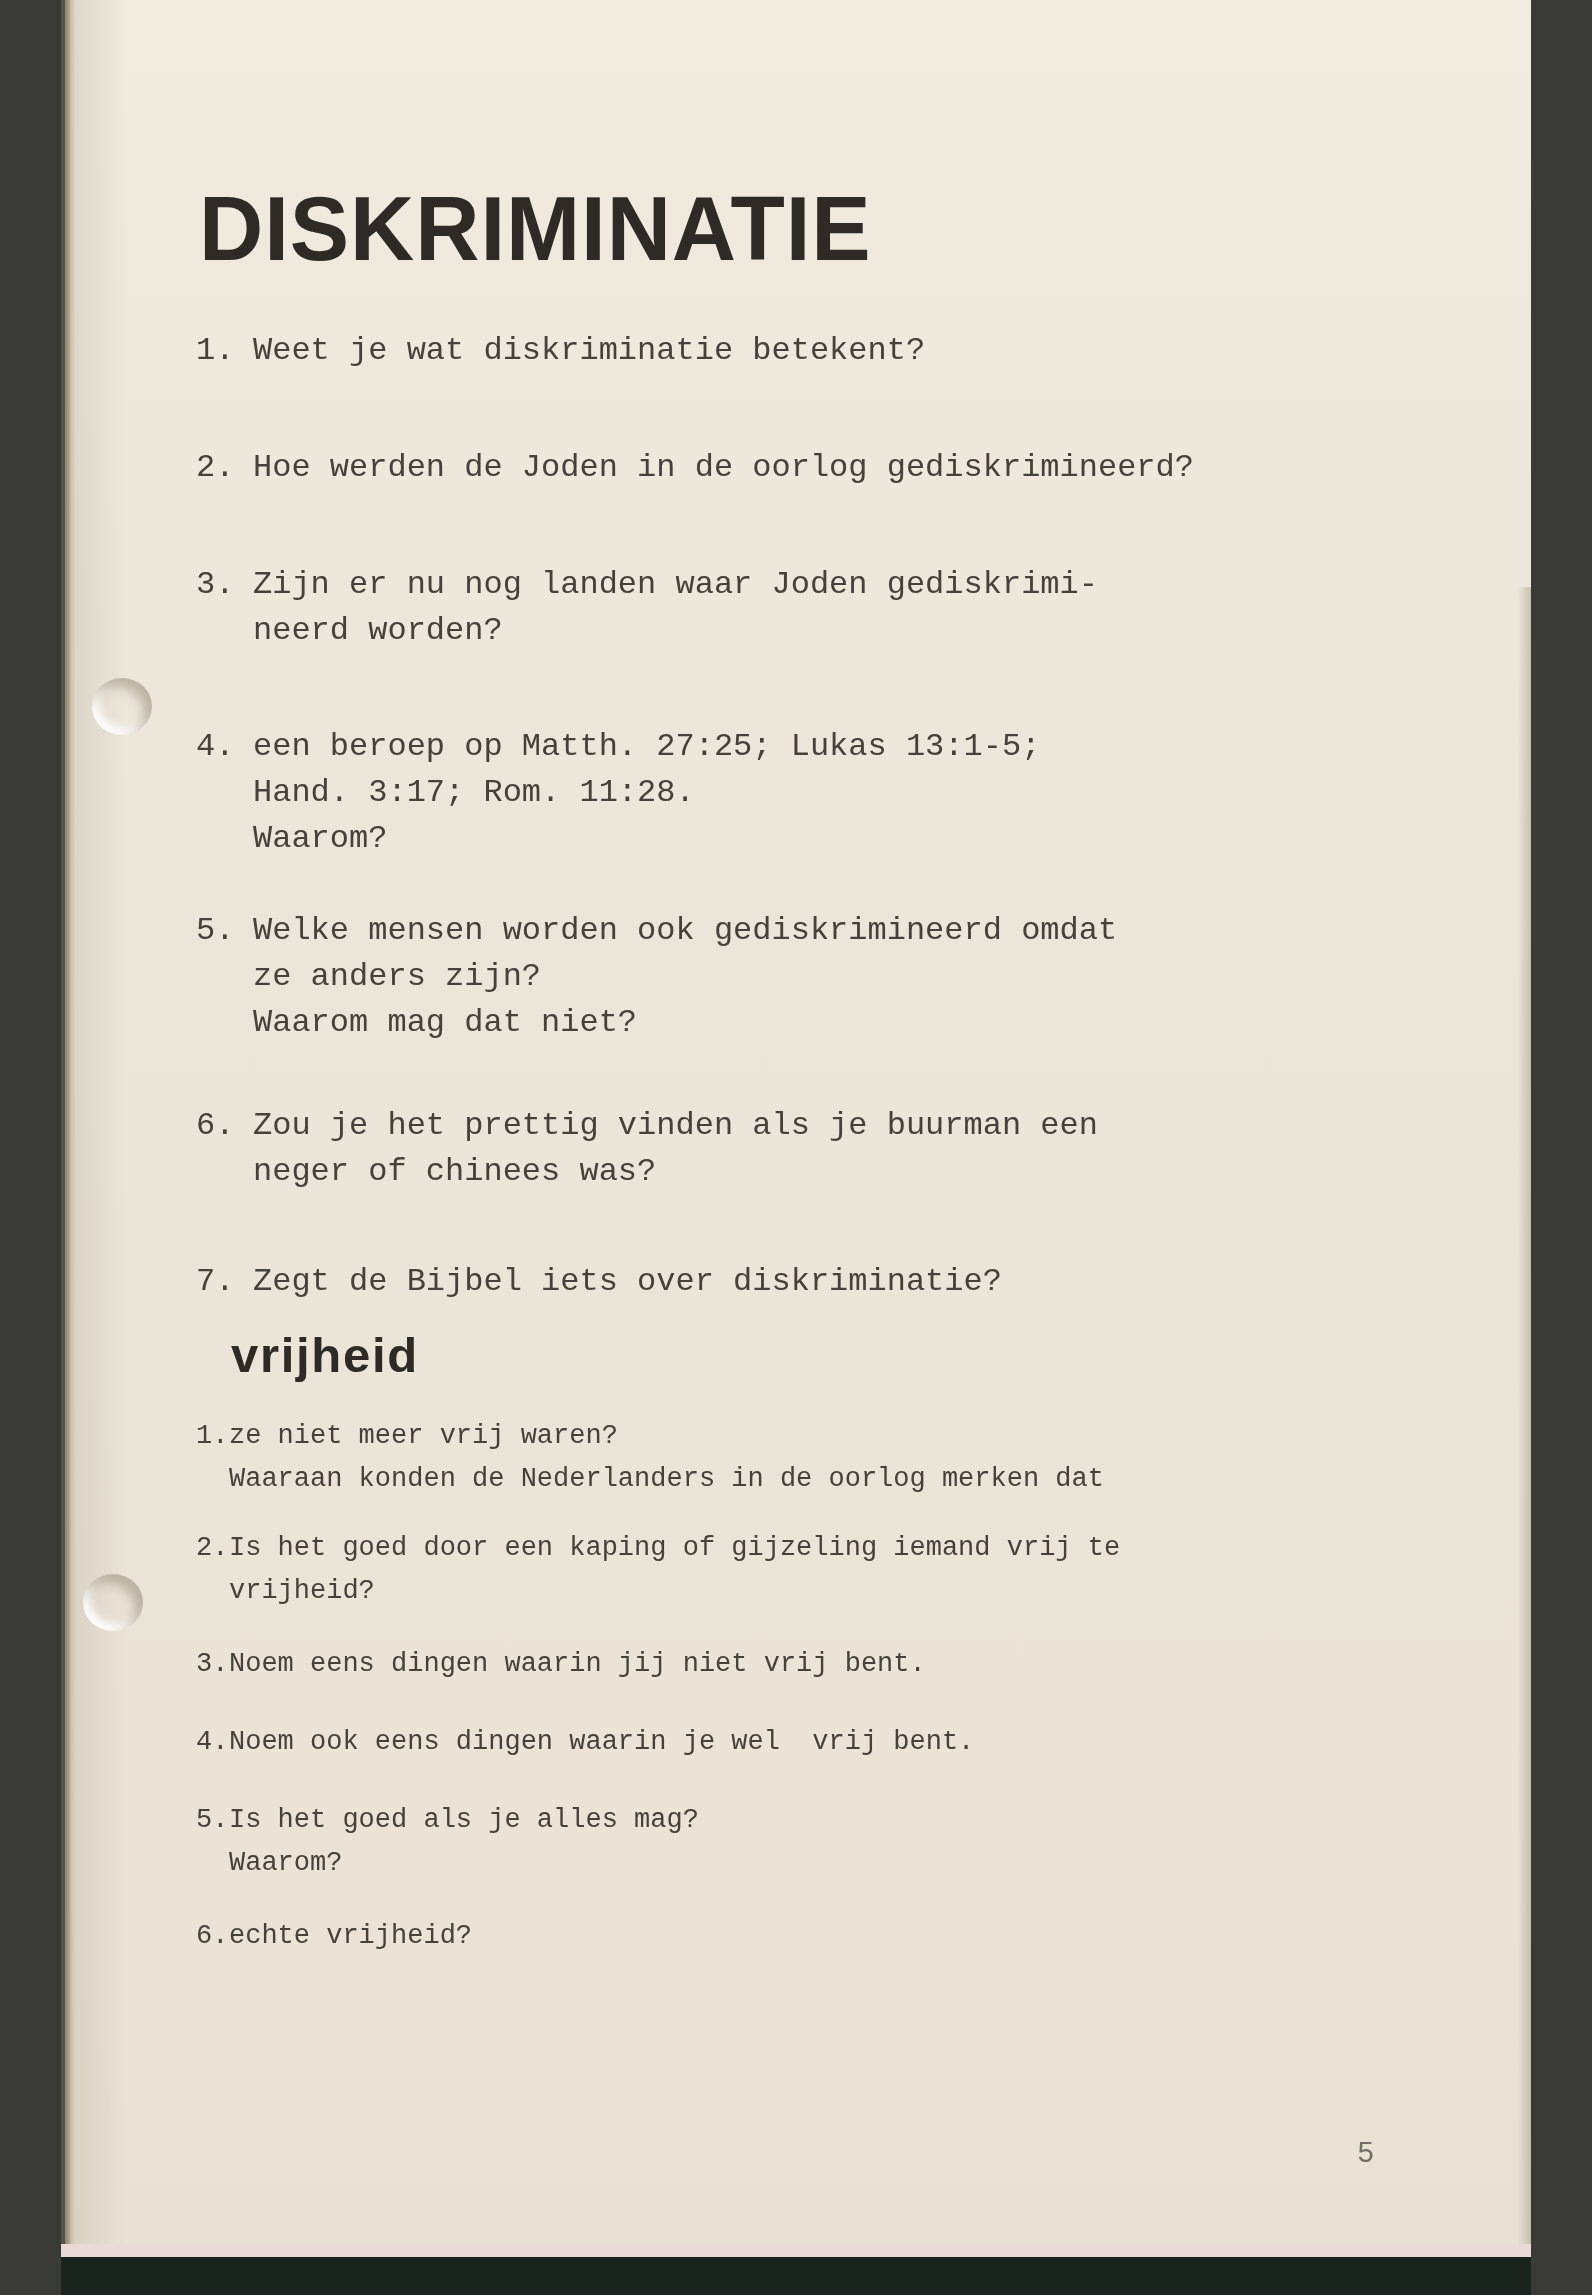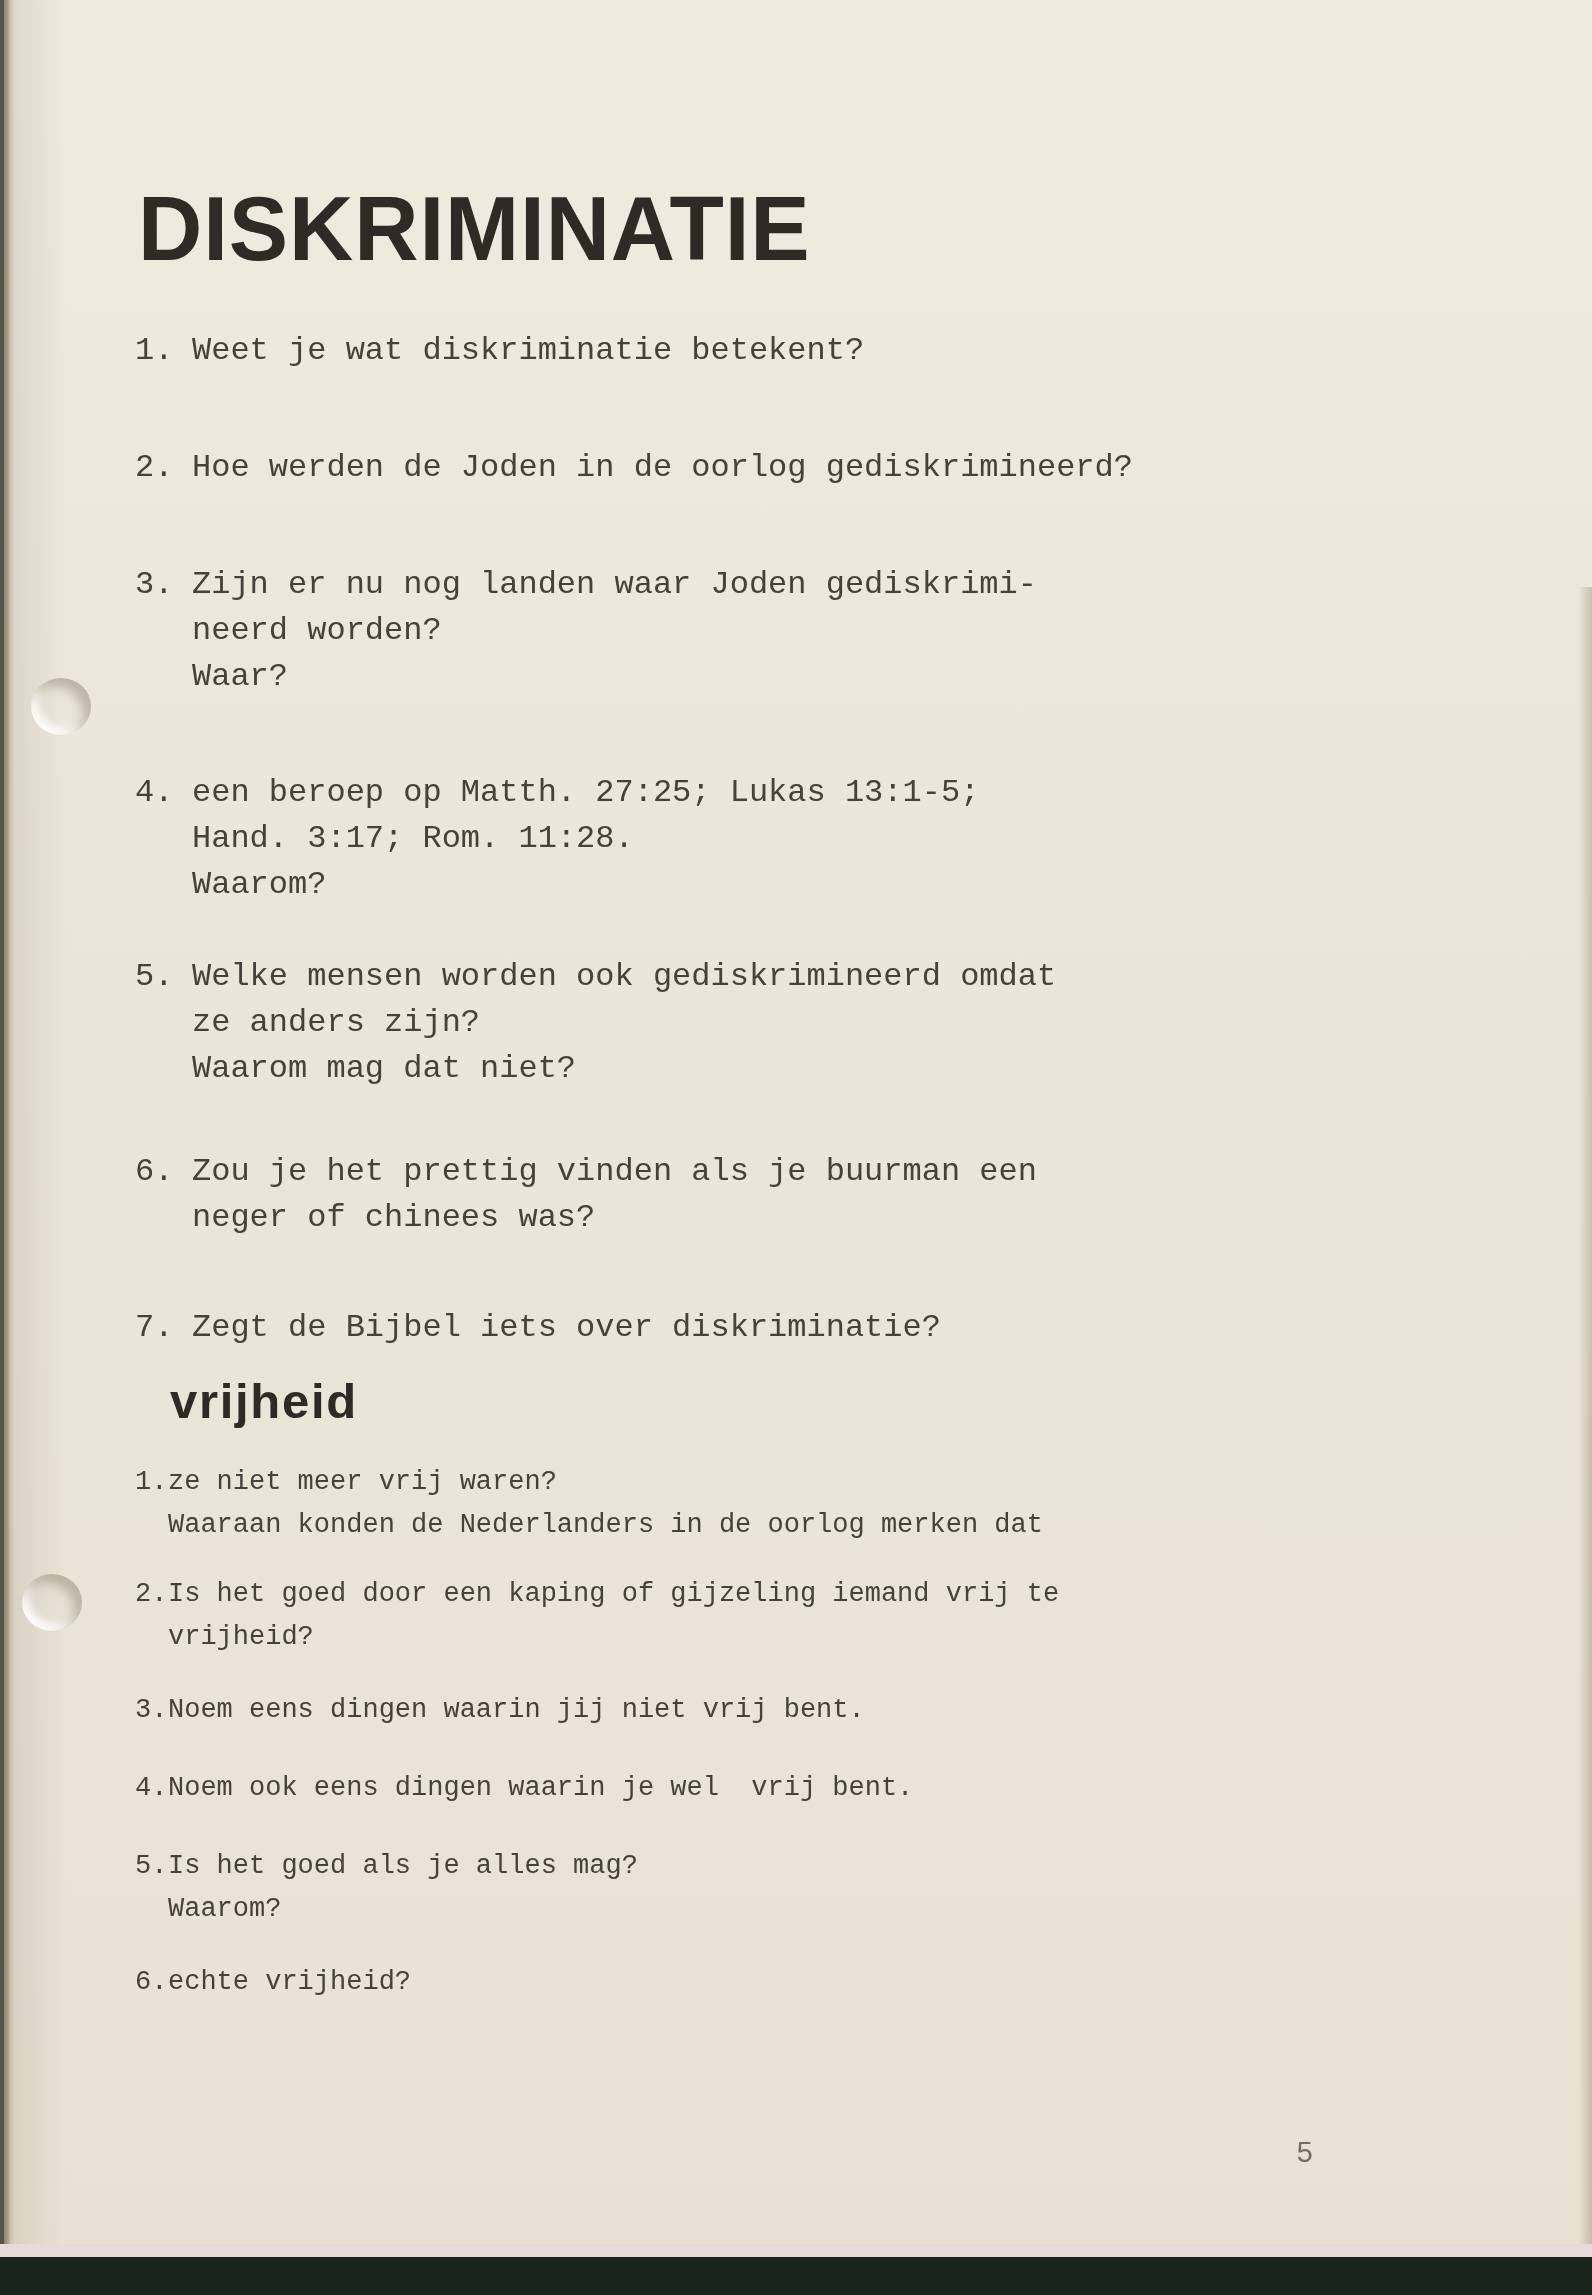--- a/index.html
+++ b/index.html
@@ -1,18 +1,18 @@
 <!DOCTYPE html>
 <html style="--ink: #46423b; --title-ink: #2e2b26; --footer-bar: #1a241e;font-size:14px"><head>
 <meta charset="utf-8">
 <style>
   html,body{margin:0;padding:0;background:#3a3a36;}
   .scan{
     position:relative;
-    width:1592px;height:2295px;
+    width:1470px;height:2295px;
     margin:0 auto;
     background:linear-gradient(180deg,#f0eadf 0%, #ece6da 38%, #eae3d6 78%, #e9e2d4 100%);
     overflow:hidden;
     font-family:"Liberation Mono","DejaVu Sans Mono",monospace;
     color:var(--ink,#46423b);
   }
   
   .left-edge{
     position:absolute;left:0;top:0;width:14px;height:100%;
     background:linear-gradient(90deg,#56534a 0px,#56534a 4.3px,#8d8574 4.3px,#a99e88 7.8px,#cdc3ad 10.4px,rgba(120,110,90,.18) 14px);
@@ -93,21 +93,20 @@
           <div class="line">Weet je wat diskriminatie betekent?</div>
         </div>
         <div class="q">
           <span class="num">2.</span>
           <div class="line">Hoe werden de Joden in de oorlog gediskrimineerd?</div>
         </div>
         <div class="q">
           <span class="num">3.</span>
           <div class="line">Zijn er nu nog landen waar Joden gediskrimi-</div>
           <div class="line">neerd worden?</div>
-          <div class="line">Waar?</div>
         </div>
         <div class="q">
           <span class="num">4.</span>
           <div class="line">een beroep op Matth. 27:25; Lukas 13:1-5;</div>
           <div class="line">Hand. 3:17; Rom. 11:28.</div>
           <div class="line">Waarom?</div>
         </div>
         <div class="q">
           <span class="num">5.</span>
           <div class="line">Welke mensen worden ook gediskrimineerd omdat</div>

